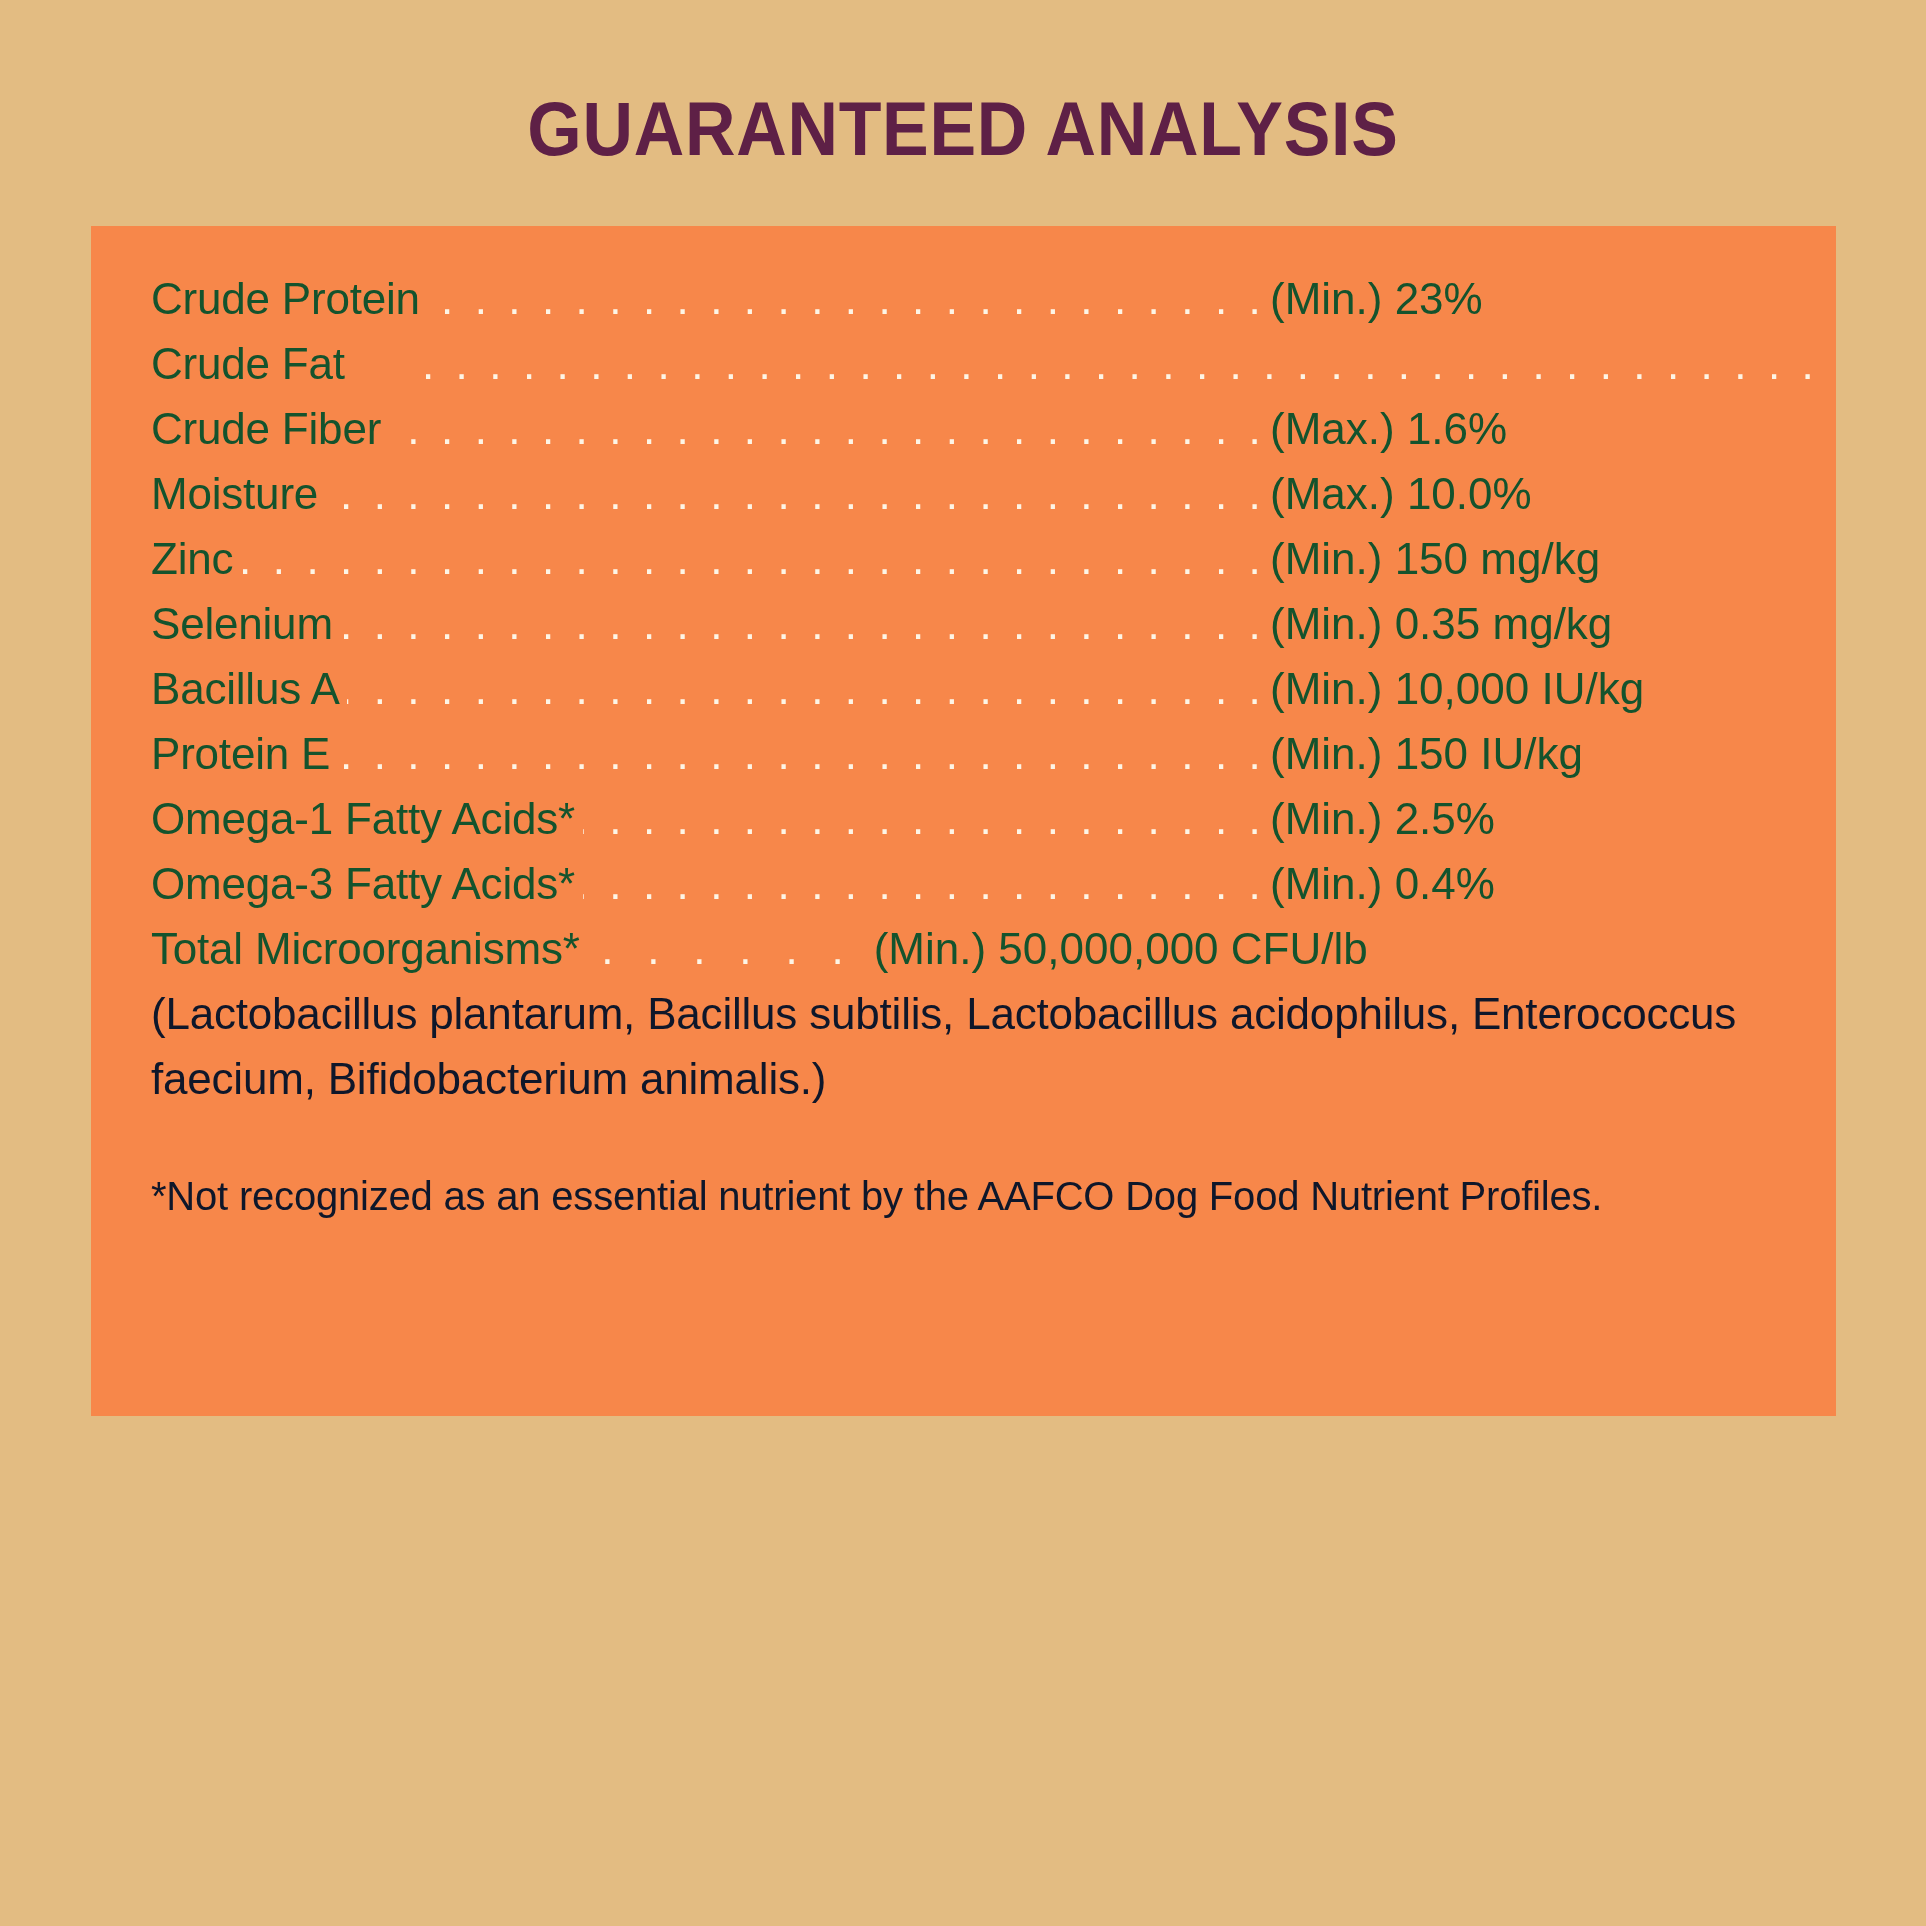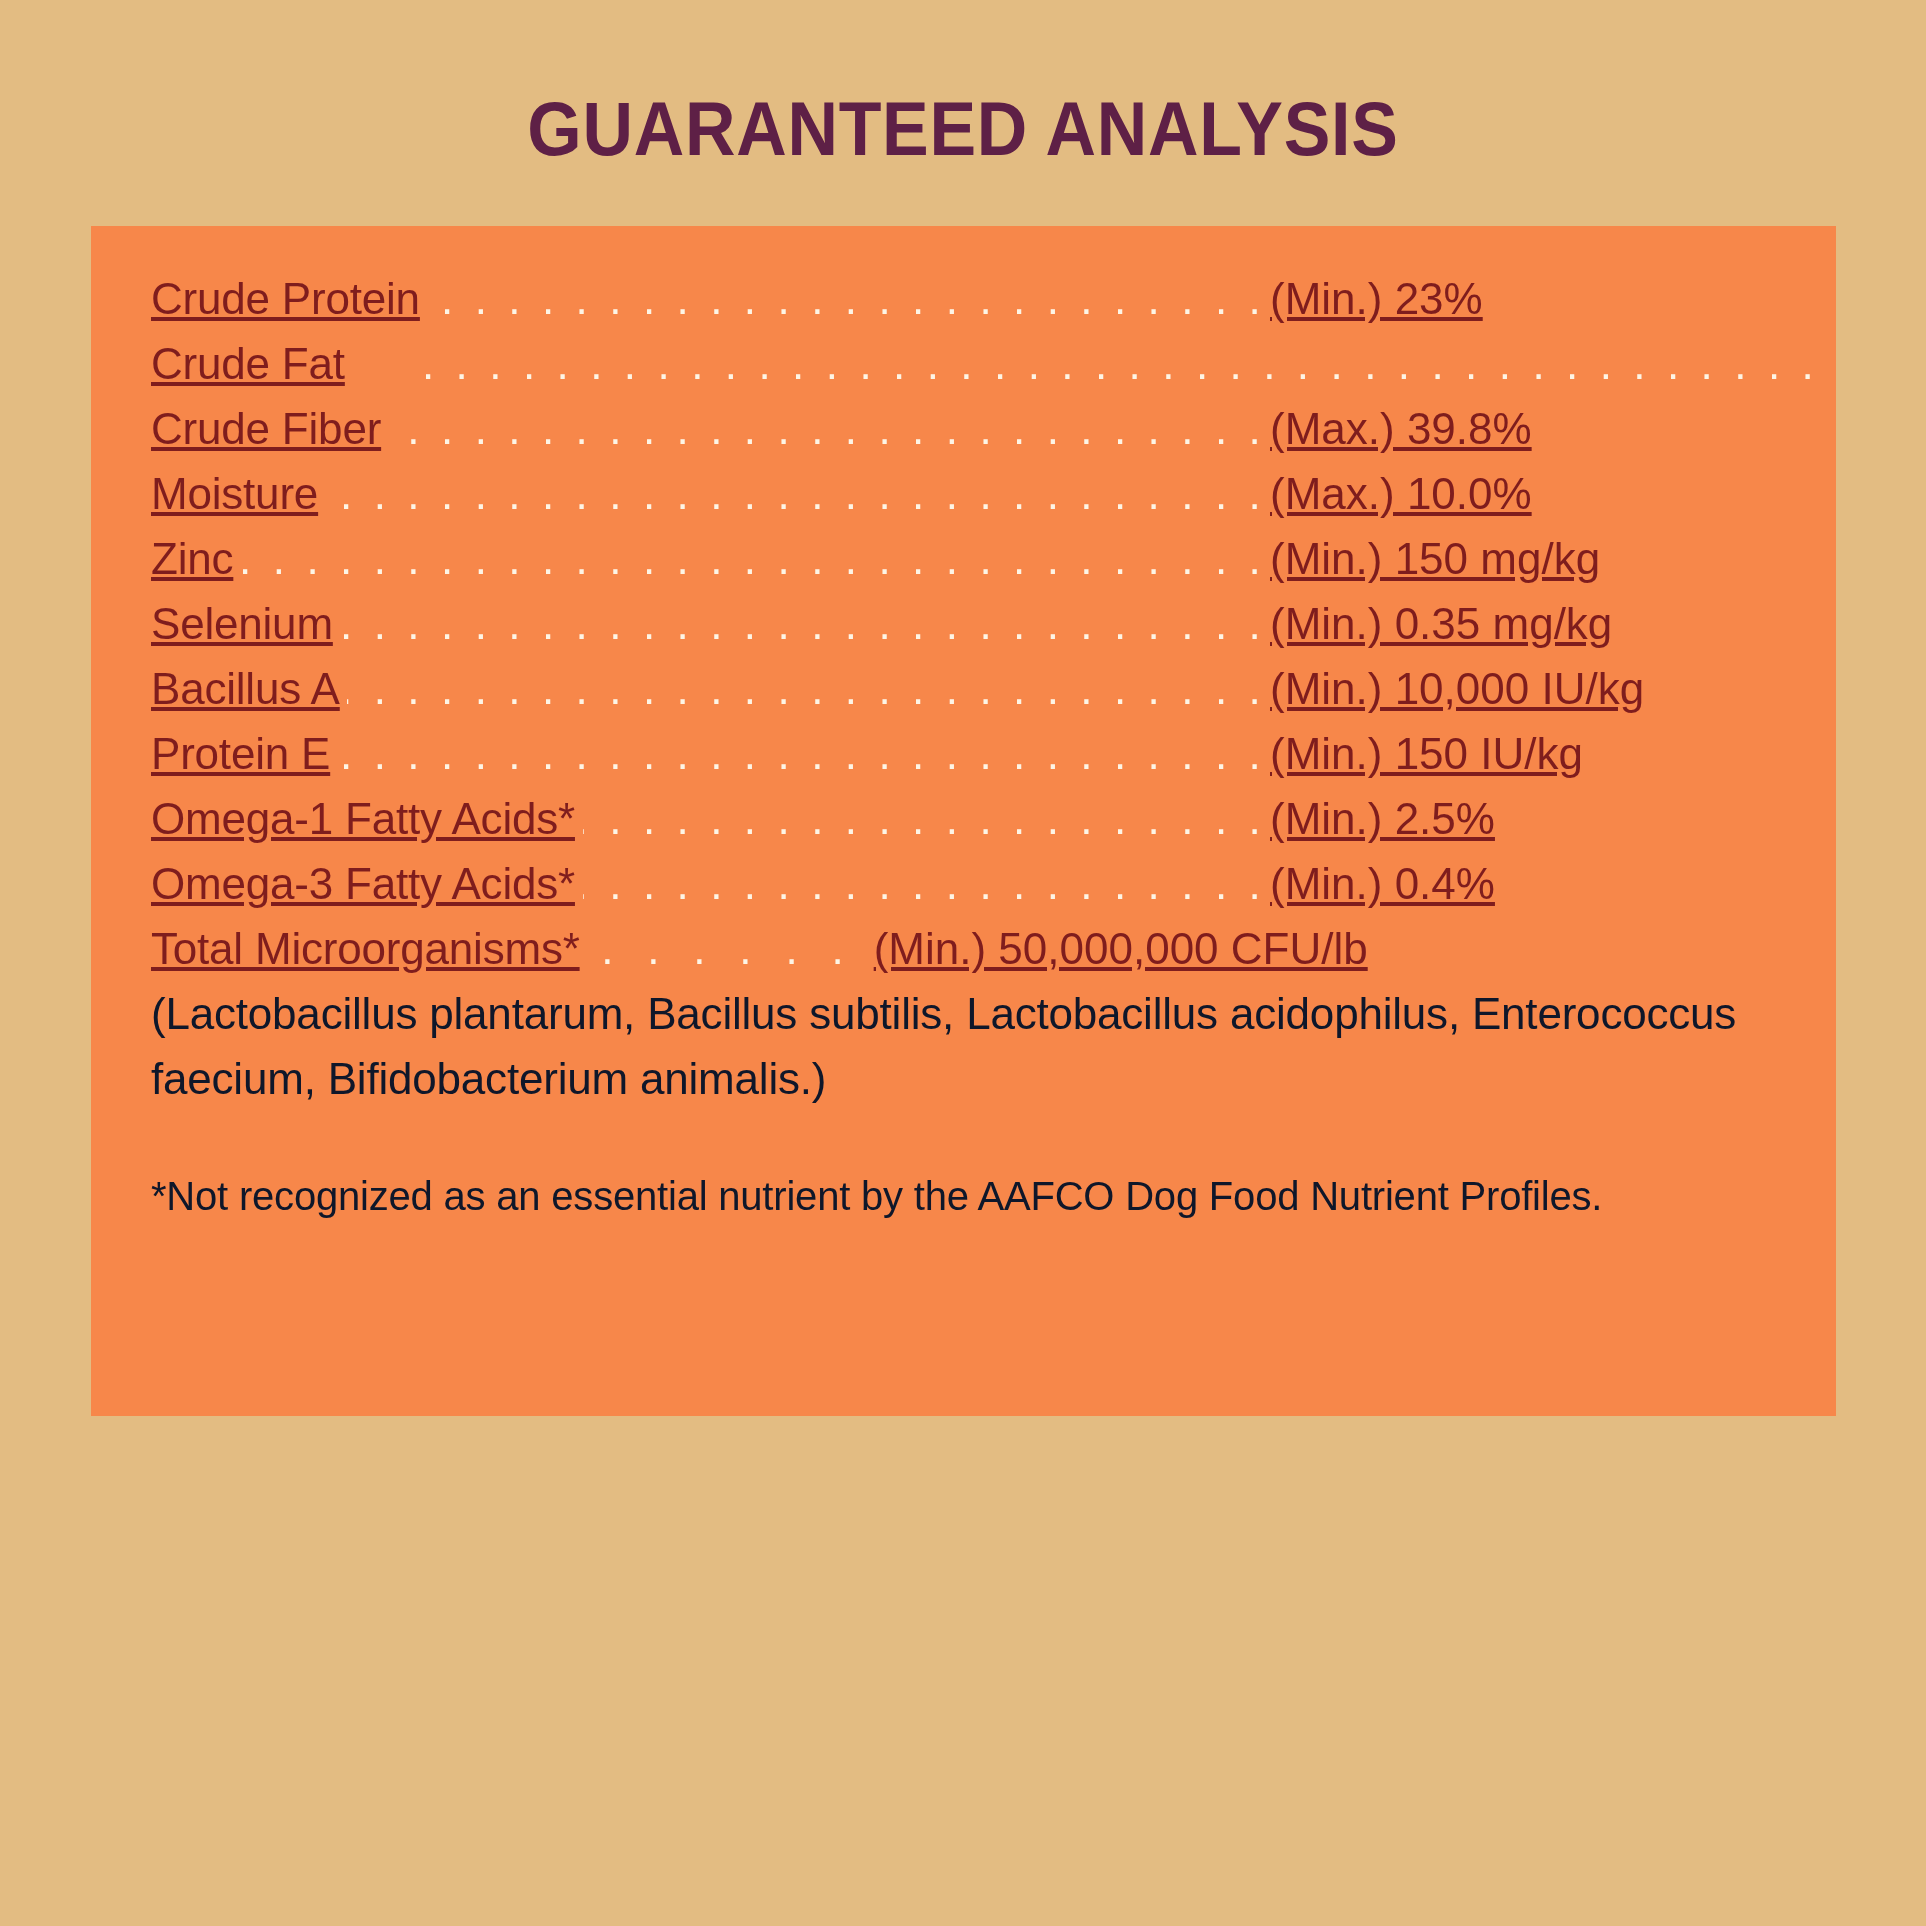--- a/index.html
+++ b/index.html
@@ -53,25 +53,24 @@
     top: 40px;
     right: 14px;
   }
 
   
   .ga-row {
     display: flex;
     align-items: flex-start;
     width: 1672px;
     height: 65px;
-    color: #7f1d1d;
+    color: #14532d;
     font-size: 44px;
     line-height: 65px;
     white-space: nowrap;
-    text-decoration: underline;
   }
   .ga-label {
     flex: 0 0 auto;
     letter-spacing: -0.2px;
   }
   .ga-leader {
     flex: 1 1 auto;
     overflow: hidden;
     height: 65px;
     position: relative;
@@ -143,21 +142,21 @@
     </div>
 
     <div class="ga-row">
       <span class="ga-label">Crude Fat</span>
       <span class="ga-leader"></span>
     </div>
 
     <div class="ga-row">
       <span class="ga-label">Crude Fiber</span>
       <span class="ga-leader"></span>
-      <span class="ga-value">(Max.) 39.8%</span>
+      <span class="ga-value">(Max.) 1.6%</span>
     </div>
 
     <div class="ga-row">
       <span class="ga-label">Moisture</span>
       <span class="ga-leader"></span>
       <span class="ga-value">(Max.) 10.0%</span>
     </div>
 
     <div class="ga-row">
       <span class="ga-label">Zinc</span>

